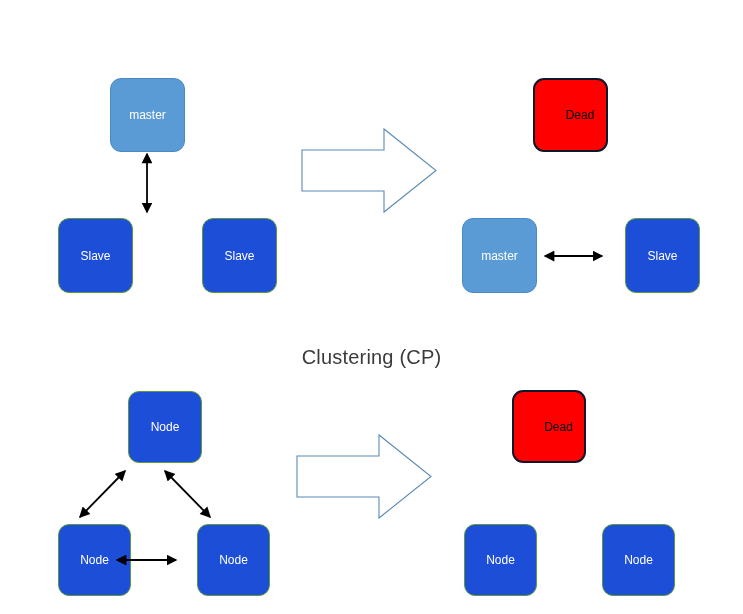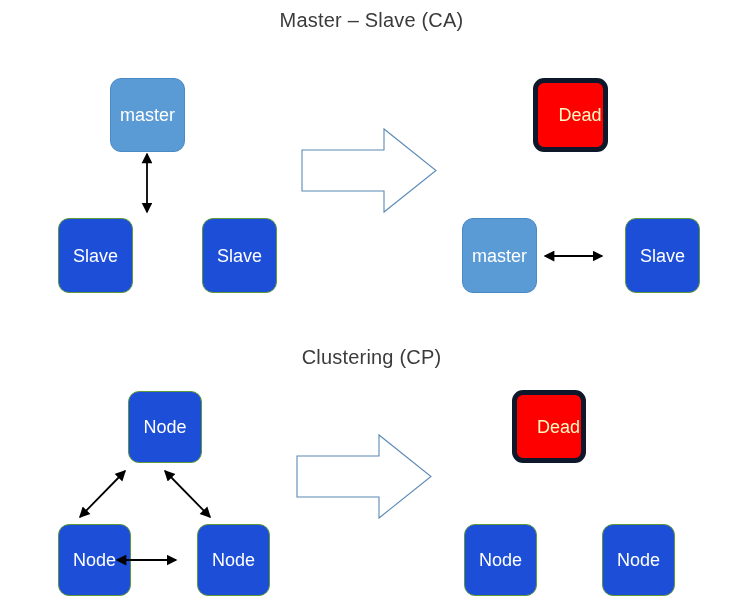--- a/index.html
+++ b/index.html
@@ -29,39 +29,39 @@
     letter-spacing: 0.2px;
     white-space: nowrap;
   }
   .node-box {
     position: absolute;
     box-sizing: border-box;
     border-radius: 11px;
     display: flex;
     align-items: center;
     justify-content: center;
-    font-size: 18px;
+    font-size: 12px;
     line-height: 1;
     text-align: center;
   }
   .node-box.blue {
     background: #5B9BD5;
     border: 1px solid #4A8AC4;
     color: #ffffff;
   }
   .node-box.green {
     background: #1d4ed8;
     border: 1px solid #5E9A3B;
     color: #ffffff;
     margin-left: 20px;
   }
   .node-box.red {
     background: #FF0000;
-    border: 5px solid #0f172a;
-    color: #fef9c3;
+    border: 2px solid #0f172a;
+    color: #000000;
     padding-left: 19px;
   }
   .arrow-svg {
     position: absolute;
     overflow: visible;
     pointer-events: none;
   }
   .block-arrow {
     position: absolute;
     overflow: visible;
@@ -70,21 +70,20 @@
     fill: #ffffff;
     stroke: #5B8AB5;
     stroke-width: 1.1;
   }
 </style>
 </head>
 <body>
 
 <div id="canvas">
 
-  <div class="section-title" style="top:9px;">Master – Slave (CA)</div>
 
   <div class="node-box blue" style="left:110px; top:78px; width:75px; height:74px;">
     <span>master</span>
   </div>
 
   <svg class="arrow-svg" style="left:130px; top:150px; width:40px; height:70px;" viewBox="0 0 40 70">
     <defs>
       <marker id="ahEnd1" markerWidth="7" markerHeight="7" refX="5.2" refY="3" orient="auto">
         <path d="M0,0 L6,3 L0,6 z" fill="#000000"></path>
       </marker>

